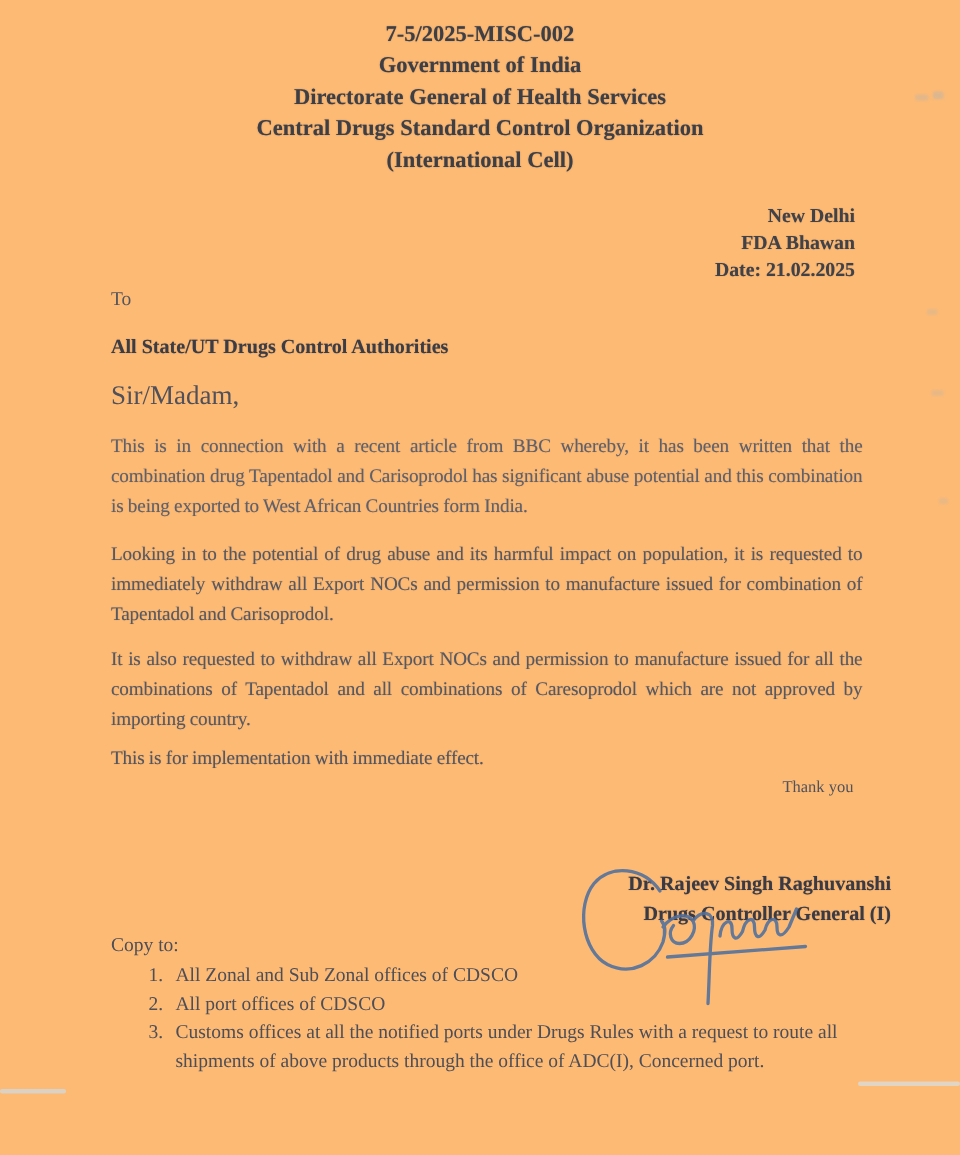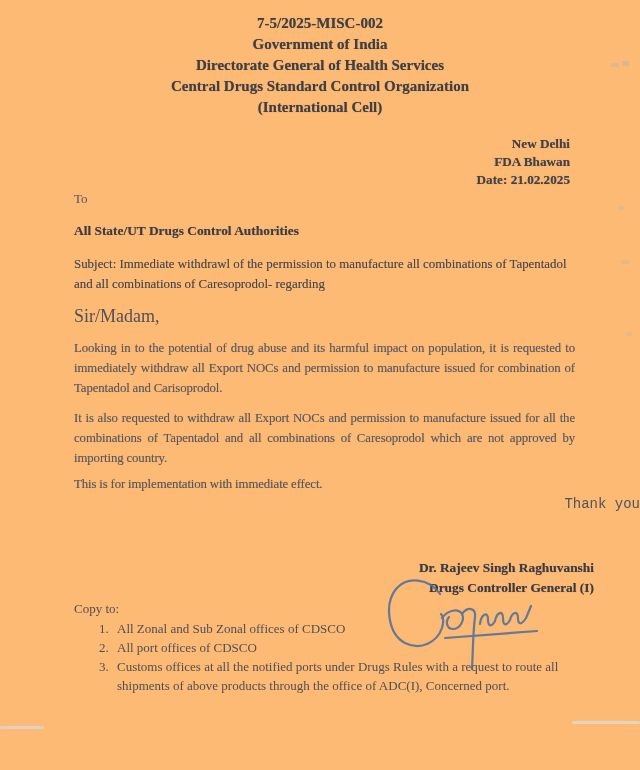--- a/index.html
+++ b/index.html
@@ -67,23 +67,23 @@
     letter-spacing:-0.1px;
     word-spacing:-0.2px;
     color:#585860;
     text-shadow:0 0 0.7px rgba(88,88,96,.45);
   }
   .para.p1{margin-top:14px;color:#60606a;}
   .para.p3{margin-top:10px;}
   .para.p4{margin-top:6px;text-align:left;color:#55555e;}
   .thanks{
     text-align:right;
-    font-size:14px;line-height:20px;
+    padding-right:71px;
+    font-size:11px;line-height:20px;
     color:#52525a;
-    font-family:Liberation Mono, monospace;
   }
   
   .sign-block{
     margin-top:44px;
     text-align:right;
     padding-right:46px;
     font-weight:bold;
     font-size:13.4px;
     line-height:20px;
     color:#3a3a44;
@@ -136,24 +136,24 @@
 
   <div class="addr-block">
     <div>New Delhi</div>
     <div>FDA Bhawan</div>
     <div>Date: 21.02.2025</div>
   </div>
 
   <div class="to-label">To</div>
   <div class="recipient">All State/UT Drugs Control Authorities</div>
 
-  <div class="subject">Subject: Immediate withdrawl of the permission to manufacture all combinations of Tapentadol and all combinations of Caresoprodol- regarding</div>
 
   <div class="salutation">Sir/Madam,</div>
 
+  <p class="para p1">This is in connection with a recent article from BBC whereby, it has been written that the combination drug Tapentadol and Carisoprodol has significant abuse potential and this combination is being exported to West African Countries form India.</p>
   <p class="para p2">Looking in to the potential of drug abuse and its harmful impact on population, it is requested to immediately withdraw all Export NOCs and permission to manufacture issued for combination of Tapentadol and Carisoprodol.</p>
   <p class="para p3">It is also requested to withdraw all Export NOCs and permission to manufacture issued for all the combinations of Tapentadol and all combinations of Caresoprodol which are not approved by importing country.</p>
   <p class="para p4">This is for implementation with immediate effect.</p>
 
   <div class="thanks">Thank you</div>
 
   <svg class="signature-svg" viewBox="0 0 195 124" xmlns="http://www.w3.org/2000/svg">
     <g fill="none" stroke="#4f6f9e" stroke-width="2.2" stroke-linecap="round" stroke-linejoin="round">
       <path d="M55,18 C44,2 22,0 11,13 C-1,28 3,58 20,67 C36,75 52,66 57,52 C59,45 58,40 56,38"></path>
       <path d="M57,42 C63,34 73,32 77,38 C80,44 75,53 68,53 C62,53 60,46 64,41"></path>

